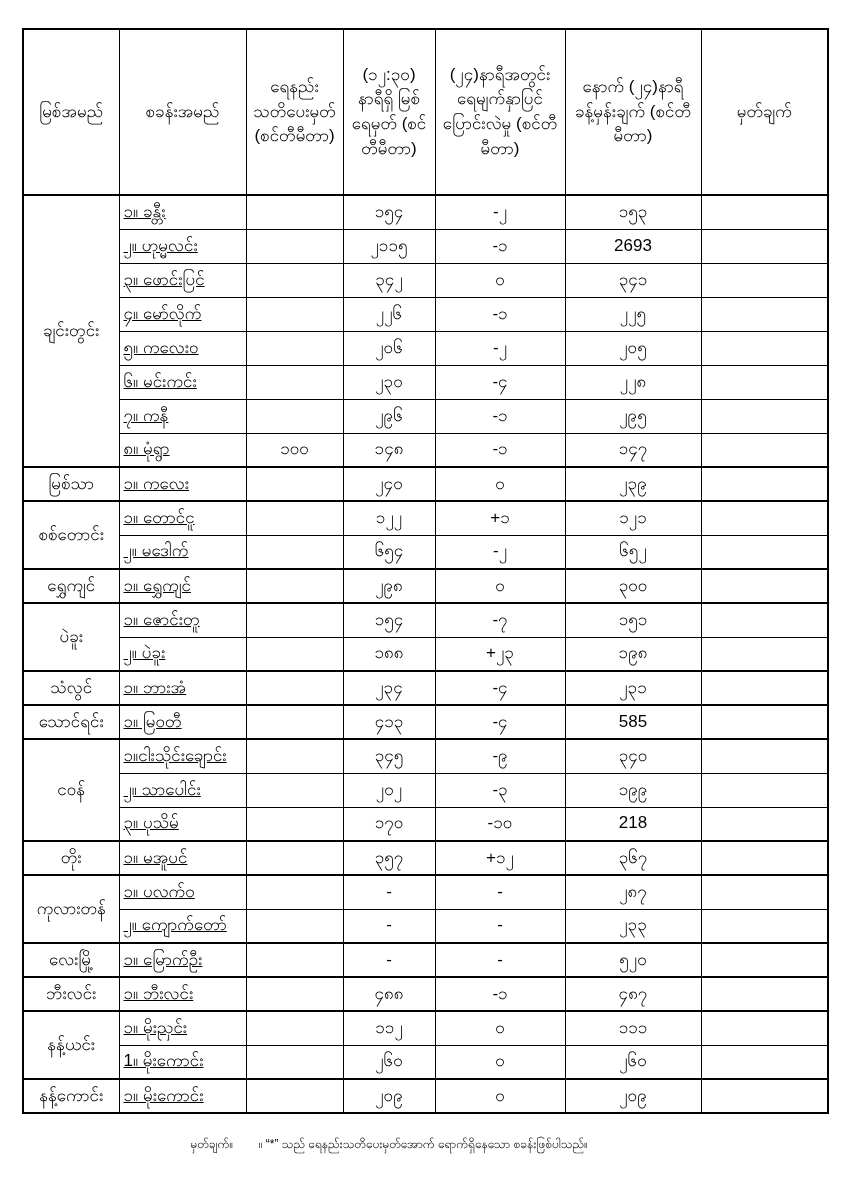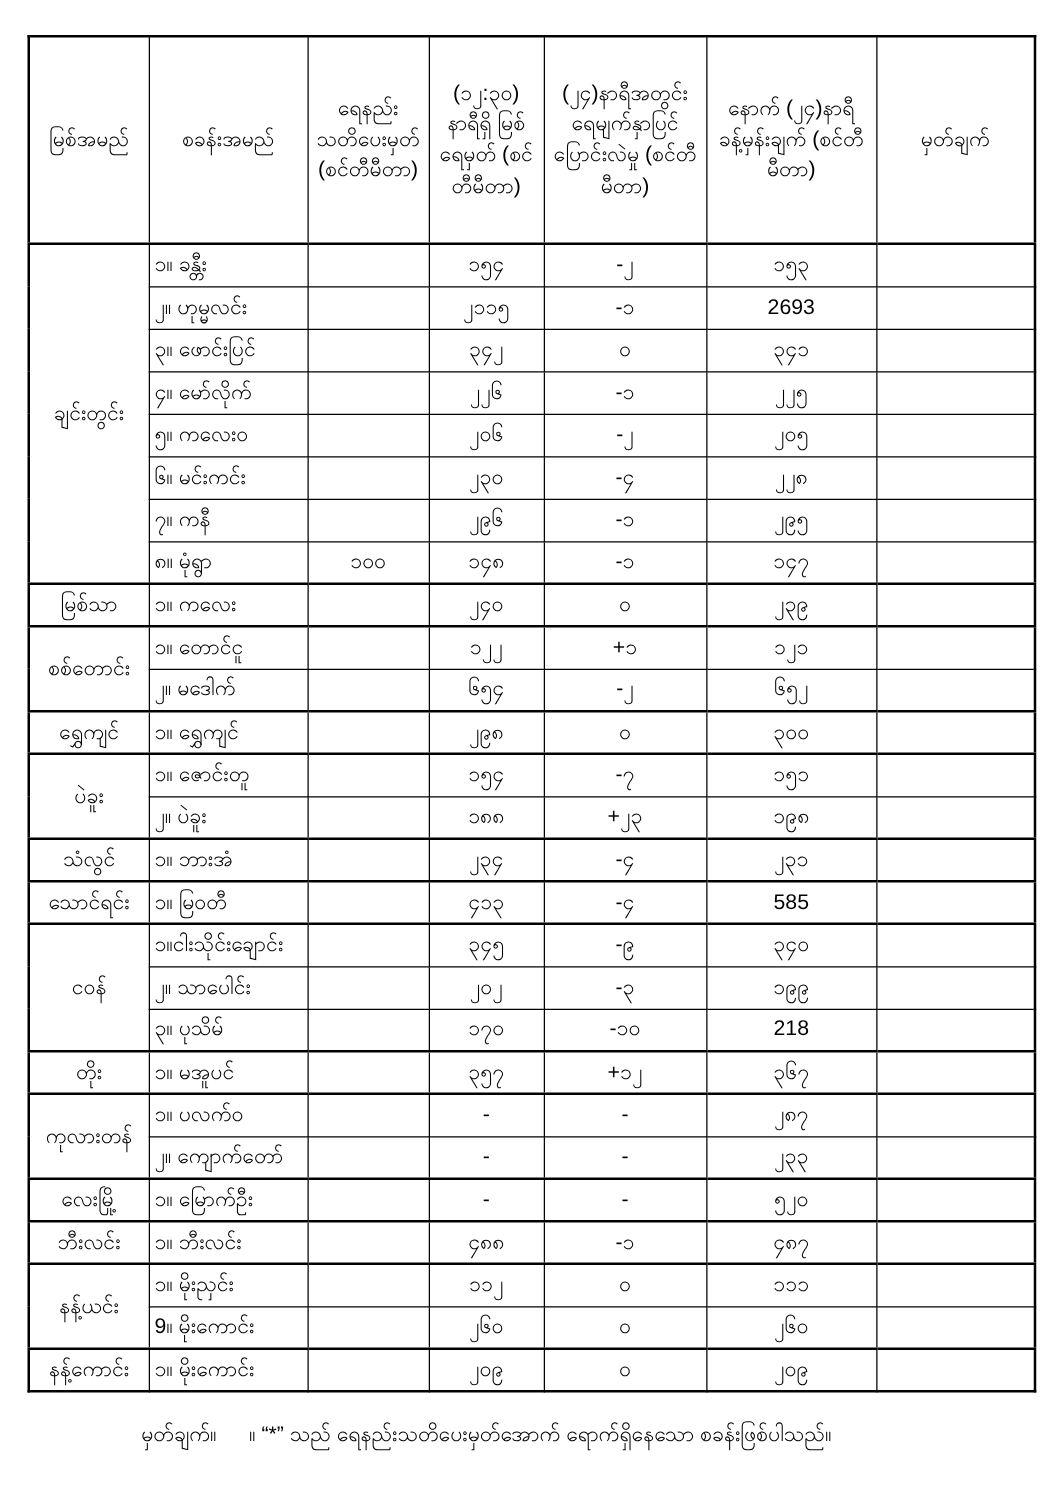--- a/index.html
+++ b/index.html
@@ -34,31 +34,31 @@
     line-height: 1.45;
     vertical-align: middle;
     padding: 2px 4px;
     overflow: hidden;
     font-weight: normal;
   }
   table.river-table thead tr { height: 166px; }
   table.river-table tbody tr { height: 34px; }
   table.river-table th { text-align: center; }
   td.river   { text-align: center; padding-left: 7px; }
-  td.station { text-align: left; padding-left: 10px; }
+  td.station { text-align: left; padding-left: 10px; text-decoration: underline; }
   td.warning, td.level, td.change, td.forecast, td.remark { text-align: center; }
   tr.group-start td { border-top: 2px solid #000; }
   table.river-table thead th { border-bottom: 2px solid #000; }
   .footer-note {
     position: absolute;
     left: 0;
     top: 1136px;
     width: 778px;
     text-align: center;
-    font-size: 17px;
+    font-size: 12px;
     white-space: nowrap;
   }
   .footer-note .label { margin-right: 26px; }
 </style>
 </head>
 <body>
 
 <div class="page">
 
   <table class="river-table">
@@ -290,21 +290,21 @@
         <tr class="group-start">
           <td class="river" rowspan="2">နန့်ယင်း</td>
           <td class="station">၁။ မိုးညှင်း</td>
           <td class="warning"></td>
           <td class="level">၁၁၂</td>
           <td class="change">၀</td>
           <td class="forecast">၁၁၁</td>
           <td class="remark"></td>
         </tr>
         <tr>
-          <td class="station">9။ မိုးကောင်း</td>
+          <td class="station">1။ မိုးကောင်း</td>
           <td class="warning"></td>
           <td class="level">၂၆၀</td>
           <td class="change">၀</td>
           <td class="forecast">၂၆၀</td>
           <td class="remark"></td>
         </tr>
         <tr class="group-start">
           <td class="river" rowspan="1">နန့်ကောင်း</td>
           <td class="station">၁။ မိုးကောင်း</td>
           <td class="warning"></td>

